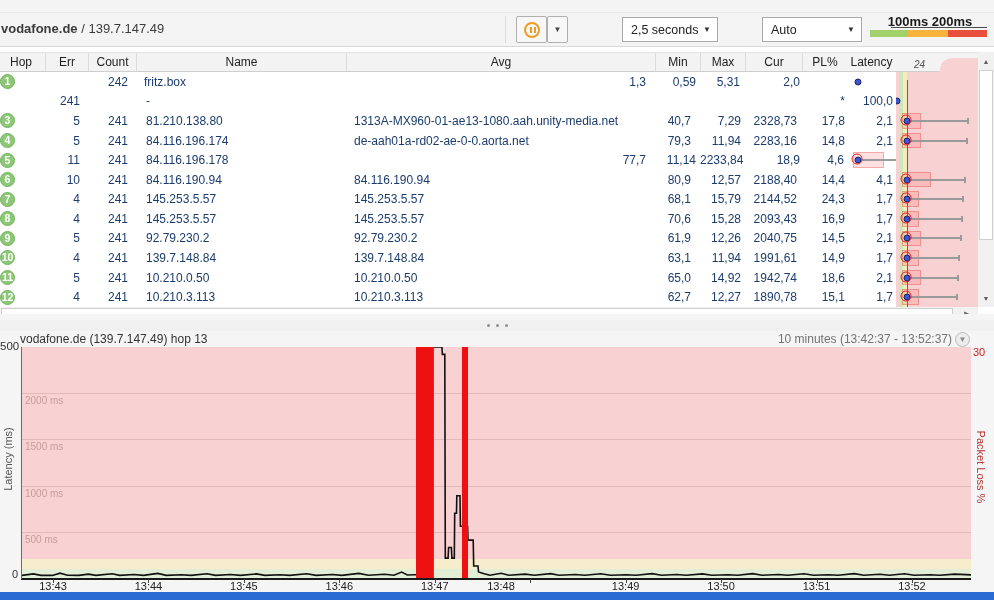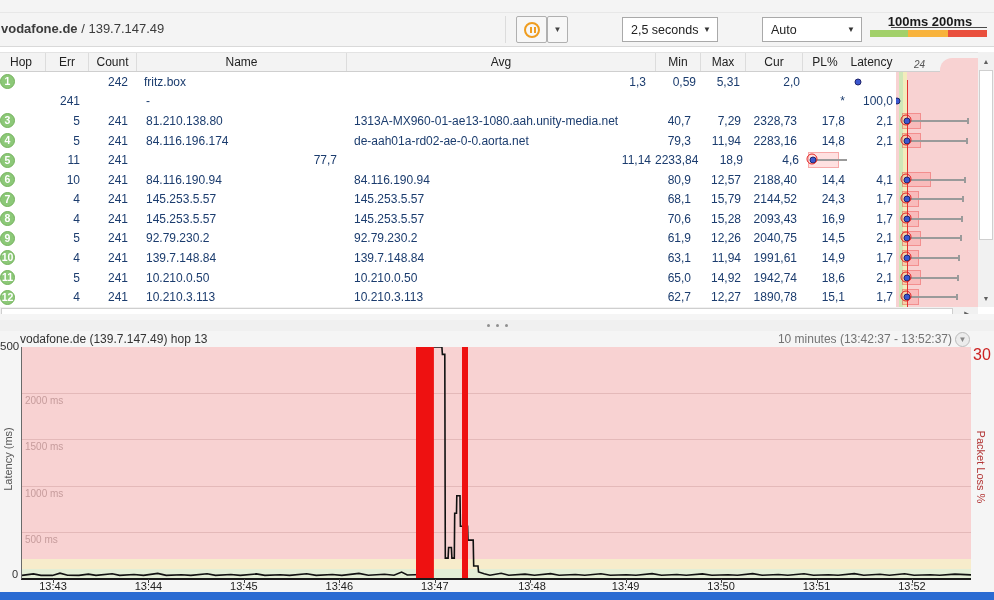--- a/index.html
+++ b/index.html
@@ -76,21 +76,21 @@
 
   
   .plot{position:absolute;left:21px;top:347px;width:949px;height:231px;background:#f8d2d2;border-left:1px solid #6a6a6a;border-bottom:2px solid #1a1a1a;box-sizing:content-box;overflow:hidden;}
   .gridline{position:absolute;left:0;width:100%;height:1px;background:#e4b9b9;}
   .gridlabel{position:absolute;left:3px;font-size:10px;color:#c69c9c;}
   .band-y{position:absolute;left:0;top:212px;width:100%;height:10px;background:#f7eccb;}
   .band-g{position:absolute;left:0;top:222px;width:100%;height:9px;background:#e3eed6;}
   .plot svg{position:absolute;left:0;top:0;width:949px;height:231px;}
   .ytick-top{position:absolute;left:0px;top:340px;font-size:11.5px;color:#333;}
   .ytick-zero{position:absolute;left:6px;top:568px;width:12px;text-align:right;font-size:11px;color:#333;}
-  .y2tick-top{position:absolute;left:973px;top:346px;font-size:16px;color:#cc2222;}
+  .y2tick-top{position:absolute;left:973px;top:346px;font-size:11px;color:#cc2222;}
   .ylab{position:absolute;left:-48px;top:453px;width:112px;text-align:center;font-size:11px;color:#555;transform:rotate(-90deg);}
   .y2lab{position:absolute;left:926px;top:461px;width:110px;text-align:center;font-size:11px;color:#b23434;transform:rotate(90deg);}
   .xaxis{position:absolute;left:0;top:579px;width:994px;height:13px;}
   .xtick{position:absolute;top:0;width:1px;height:4px;background:#444;}
   .xlabel{position:absolute;top:1px;font-size:11px;color:#222;transform:translateX(-50%);white-space:nowrap;}
   .taskbar{position:absolute;left:0;top:592px;width:994px;height:8px;background:#2a6bd2;}
 </style>
 </head>
 <body>
 
@@ -212,20 +212,21 @@
         <div class="tc c-lat">
           <div class="lat-box" style="width: 16.5px;"></div>
           <div class="lat-line" style="width: 60.1326px;"></div>
           <div class="marker ring"></div>
         </div>
       </div>
       <div class="trow">
         <div class="tc c-hop"><span class="hop-badge">5</span></div>
         <div class="tc c-err">11</div>
         <div class="tc c-count">241</div>
+        <div class="tc c-ip">84.116.196.178</div>
         <div class="tc c-avg">77,7</div>
         <div class="tc c-min">11,14</div>
         <div class="tc c-max">2233,84</div>
         <div class="tc c-cur">18,9</div>
         <div class="tc c-pl">4,6</div>
         <div class="tc c-lat">
           <div class="lat-box" style="width: 29px;"></div>
           <div class="lat-line" style="width: 58.8336px;"></div>
           <div class="marker ring"></div>
         </div>
@@ -400,21 +401,21 @@
       <div class="xlabel" style="left: 53px;">13:43</div>
       <div class="xtick" style="left: 148.44px;"></div>
       <div class="xlabel" style="left: 148.44px;">13:44</div>
       <div class="xtick" style="left: 243.88px;"></div>
       <div class="xlabel" style="left: 243.88px;">13:45</div>
       <div class="xtick" style="left: 339.32px;"></div>
       <div class="xlabel" style="left: 339.32px;">13:46</div>
       <div class="xtick" style="left: 434.76px;"></div>
       <div class="xlabel" style="left: 434.76px;">13:47</div>
       <div class="xtick" style="left: 530.2px;"></div>
-      <div class="xlabel" style="left: 532px;">13:48</div>
+      <div class="xlabel" style="left: 501px;">13:48</div>
       <div class="xtick" style="left: 625.64px;"></div>
       <div class="xlabel" style="left: 625.64px;">13:49</div>
       <div class="xtick" style="left: 721.08px;"></div>
       <div class="xlabel" style="left: 721.08px;">13:50</div>
       <div class="xtick" style="left: 816.52px;"></div>
       <div class="xlabel" style="left: 816.52px;">13:51</div>
       <div class="xtick" style="left: 911.96px;"></div>
       <div class="xlabel" style="left: 911.96px;">13:52</div>
     </div>
   <div class="taskbar"></div>

